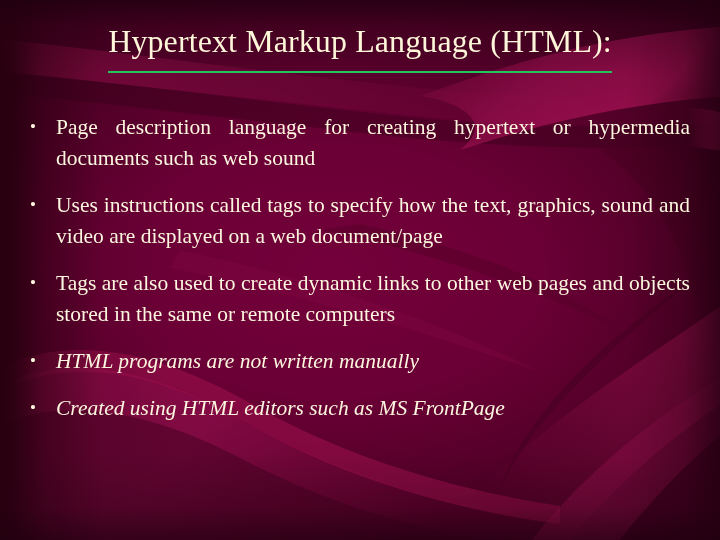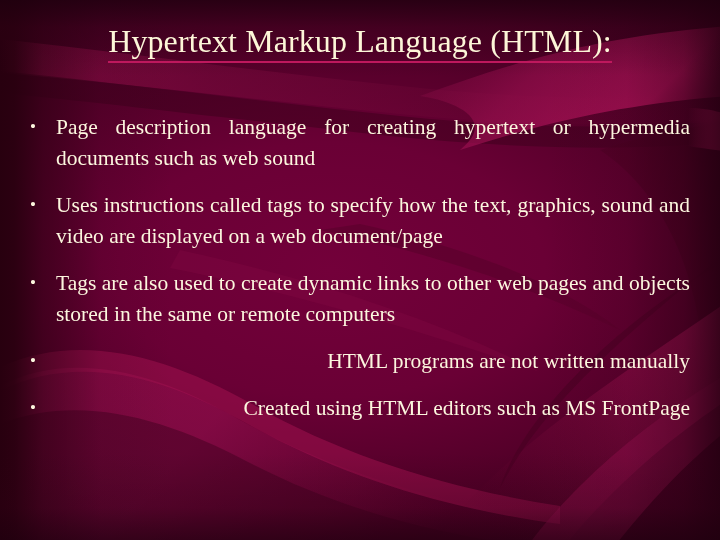--- a/index.html
+++ b/index.html
@@ -62,22 +62,22 @@
     right: 0;
     top: 24px;
     text-align: center;
   }
   .slide-title {
     display: inline-block;
     color: #FDF6D8;
     font-size: 32px;
     line-height: 1.12;
     letter-spacing: 0.1px;
-    border-bottom: 2px solid #be185d;
-    padding-bottom: 1px;
+    border-bottom: 2px solid #22c55e;
+    padding-bottom: 11px;
     white-space: nowrap;
   }
 
   
   .body {
     position: absolute;
     left: 30px;
     top: 112px;
     width: 660px;
   }
@@ -98,21 +98,21 @@
     line-height: 1.82;
     color: #FCF6DE;
     user-select: none;
   }
   .bullet-text {
     flex: 1 1 auto;
     text-align: justify;
     text-justify: inter-word;
     hyphens: none;
   }
-  .bullet-text.no-justify { text-align: right; }
+  .bullet-text.no-justify { text-align: left; font-style: italic; }
 </style>
 </head>
 <body>
 
 <div id="slide">
 
   <div class="bg-base"></div>
 
   <div class="ribbons">
     <svg width="720" height="540" viewBox="0 0 720 540" xmlns="http://www.w3.org/2000/svg">

